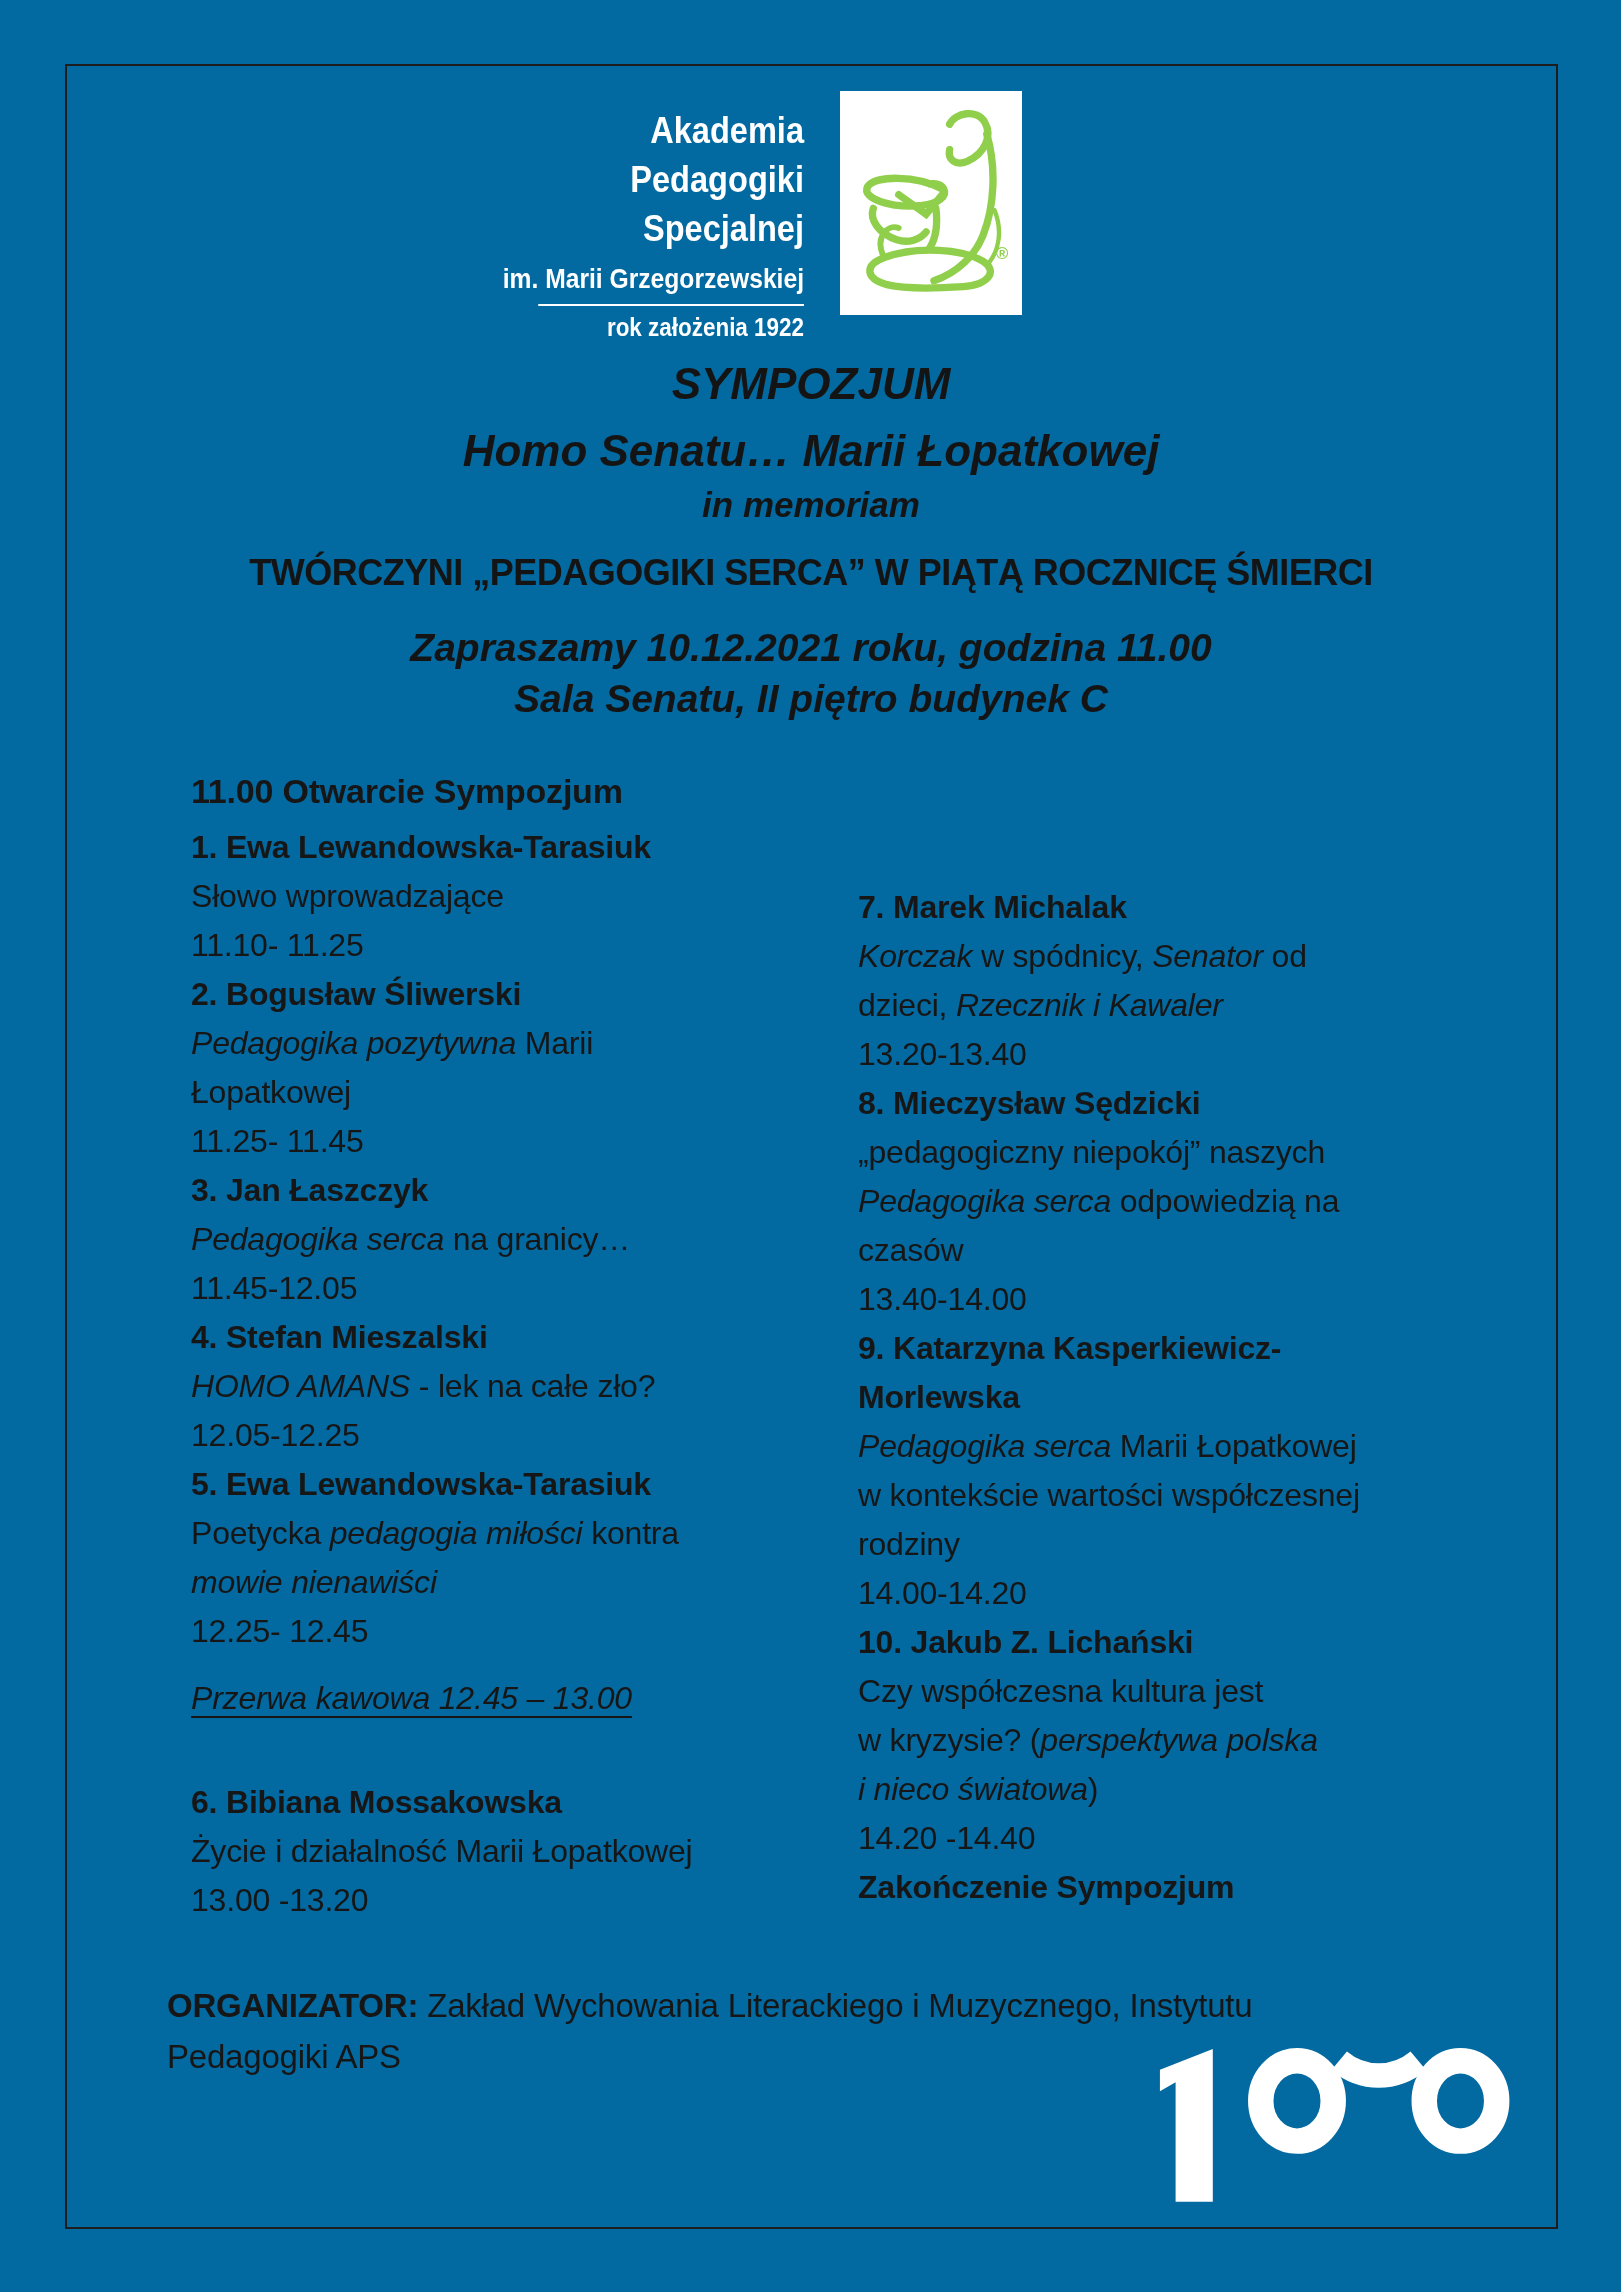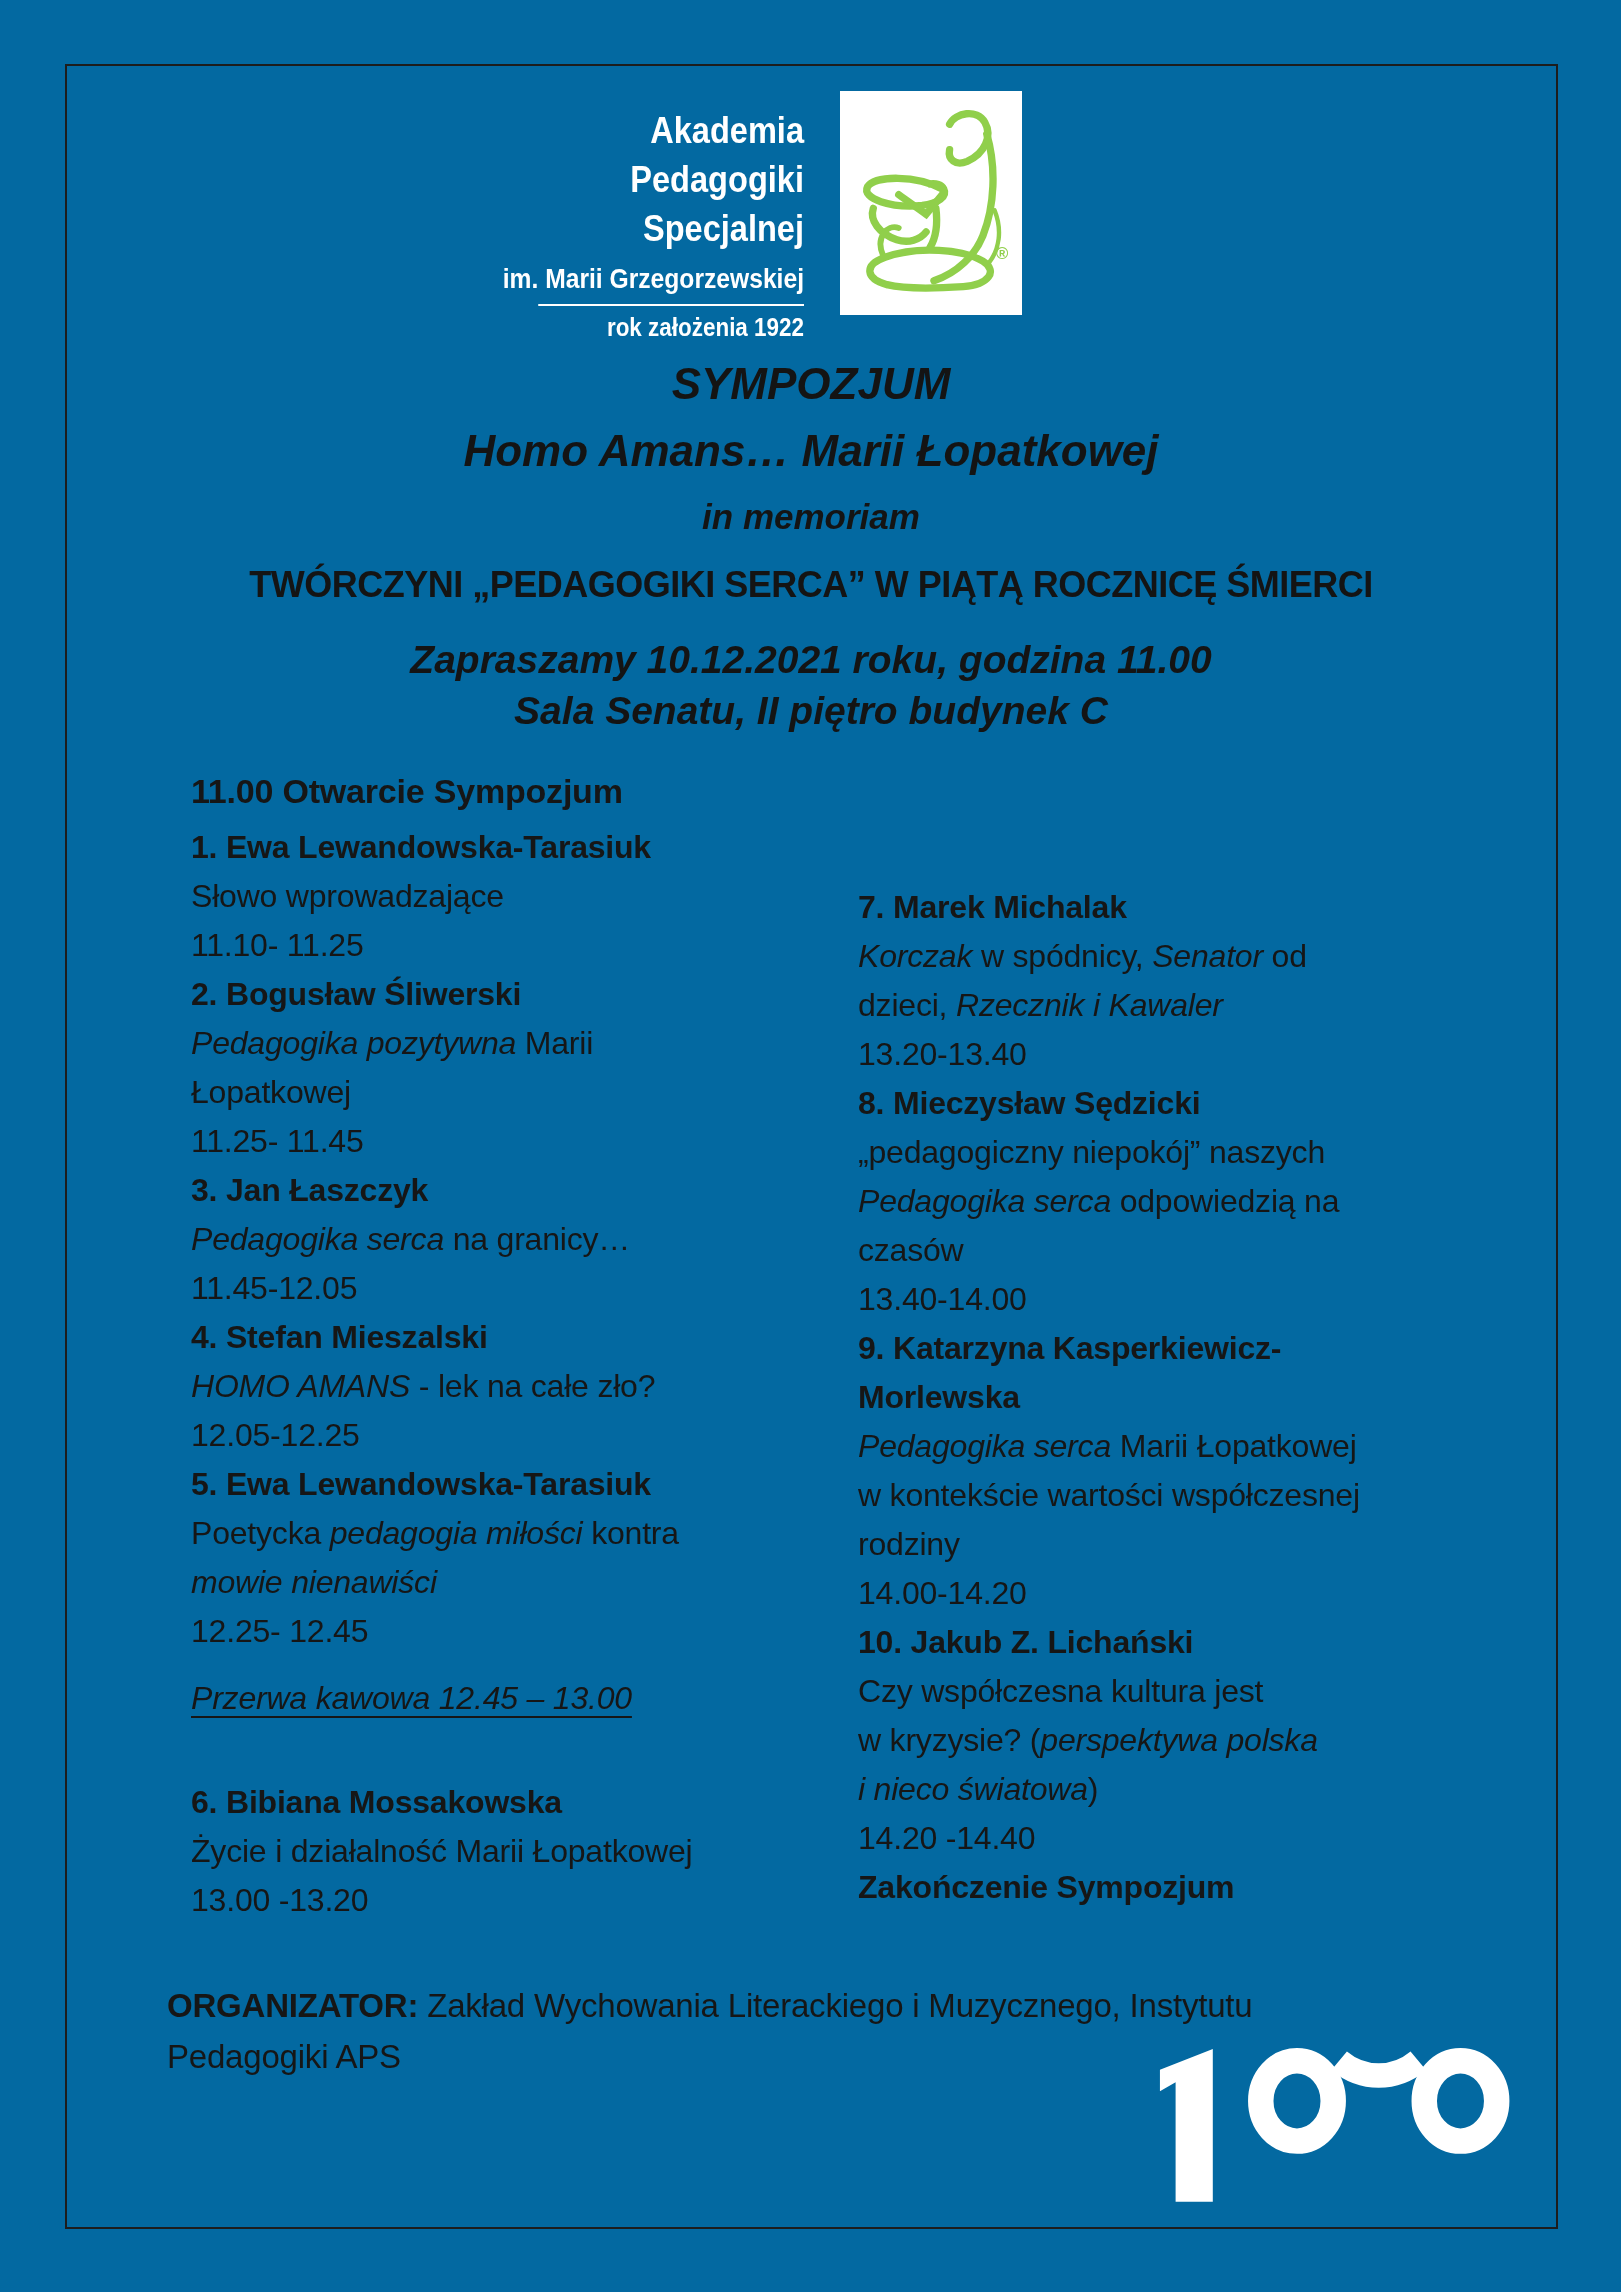--- a/index.html
+++ b/index.html
@@ -33,21 +33,21 @@
     color:#90CF4B; font-size:16.7px; font-weight:bold;
   }
 
   
   .titles {
     position:absolute; left:66px; top:355px; width:1490px;
     text-align:center; color:#141414;
   }
   .t-sympozjum { font-size:44px; line-height:57px; font-weight:bold; font-style:italic; }
   .t-homo      { font-size:44px; line-height:61px; font-weight:bold; font-style:italic; margin-top:7.8px; }
-  .t-memoriam  { font-size:35px; line-height:47px; font-weight:bold; font-style:italic; margin-top:12px; }
+  .t-memoriam  { font-size:35px; line-height:47px; font-weight:bold; font-style:italic; margin-top:0; }
   .t-dedic     { font-size:36px; line-height:49px; font-weight:bold; letter-spacing:-0.5px; margin-top:20px;text-align:center; }
   .t-invite1   { font-size:39px; line-height:51px; font-weight:bold; font-style:italic; margin-top:25.5px; }
   .t-invite2   { font-size:39px; line-height:51px; font-weight:bold; font-style:italic; }
 
   
   .opening {
     position:absolute; left:191px; top:772px;
     font-size:34px; font-weight:bold; letter-spacing:-0.2px;
   }
   .col { position:absolute; font-size:32px; line-height:49px; letter-spacing:-0.2px; }
@@ -101,21 +101,21 @@
         <path d="M98,120 C100,136 98,150 92,160"></path>
         <path d="M44,168 C36,150 48,136 60,140" stroke-width="6"></path>
         <path d="M48,198 C26,192 24,178 46,170 C80,158 126,162 146,174 C162,184 152,198 126,200 C96,202 64,202 48,198"></path>
       </g>
     </svg>
     <span class="reg-mark">®</span>
   </div>
 
   <div class="titles">
     <div class="t-sympozjum">SYMPOZJUM</div>
-    <div class="t-homo">Homo Amans… Marii Łopatkowej</div>
+    <div class="t-homo">Homo Senatu… Marii Łopatkowej</div>
     <div class="t-memoriam">in memoriam</div>
     <div class="t-dedic">TWÓRCZYNI „PEDAGOGIKI SERCA” W PIĄTĄ ROCZNICĘ ŚMIERCI</div>
     <div class="t-invite1">Zapraszamy 10.12.2021 roku, godzina 11.00</div>
     <div class="t-invite2">Sala Senatu, II piętro budynek C</div>
   </div>
 
   <div class="opening">11.00 Otwarcie Sympozjum</div>
   <div class="col col-left" id="col-left">
       <div class="pline speaker"><span>1. Ewa Lewandowska-Tarasiuk</span></div>
       <div class="pline"><span>Słowo wprowadzające</span></div>

